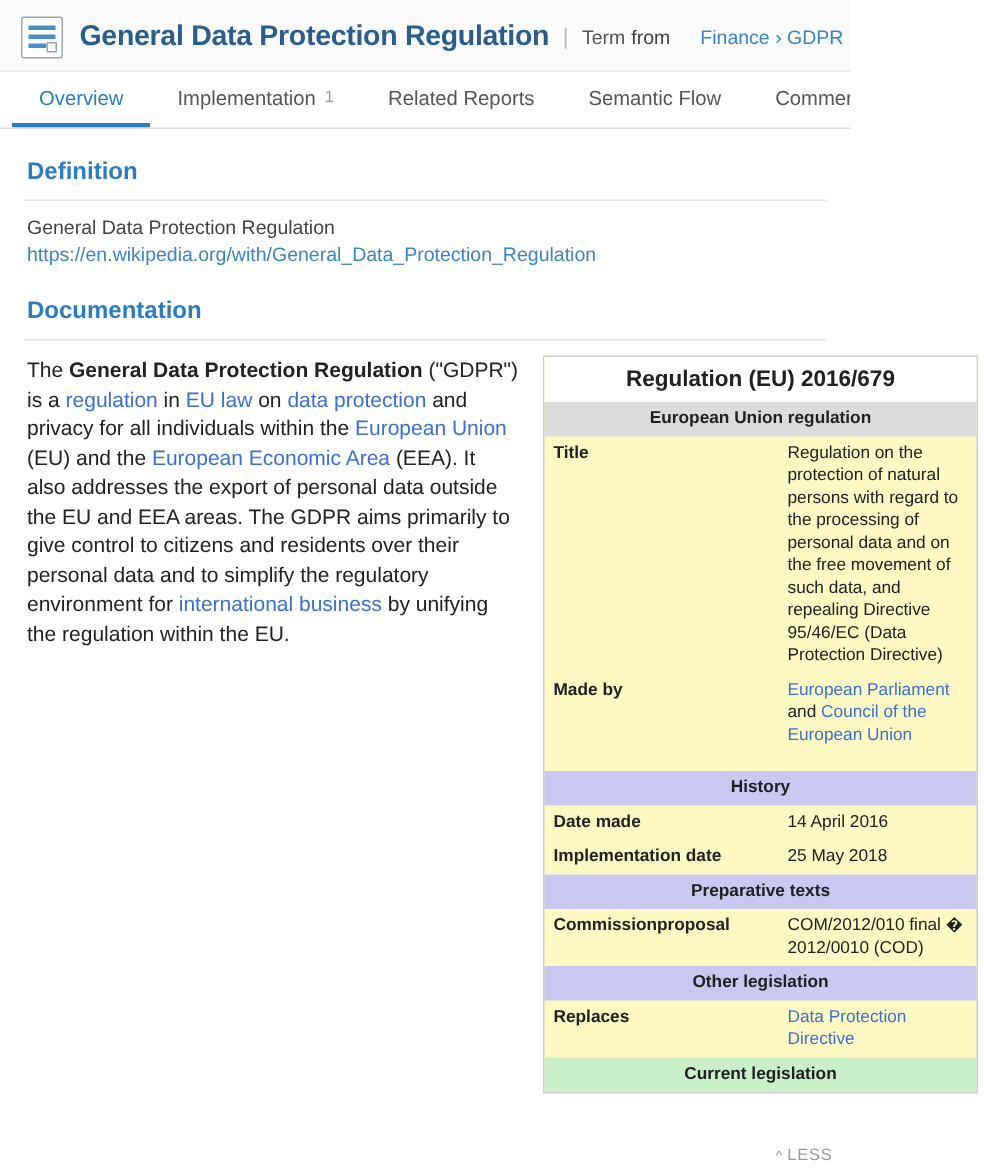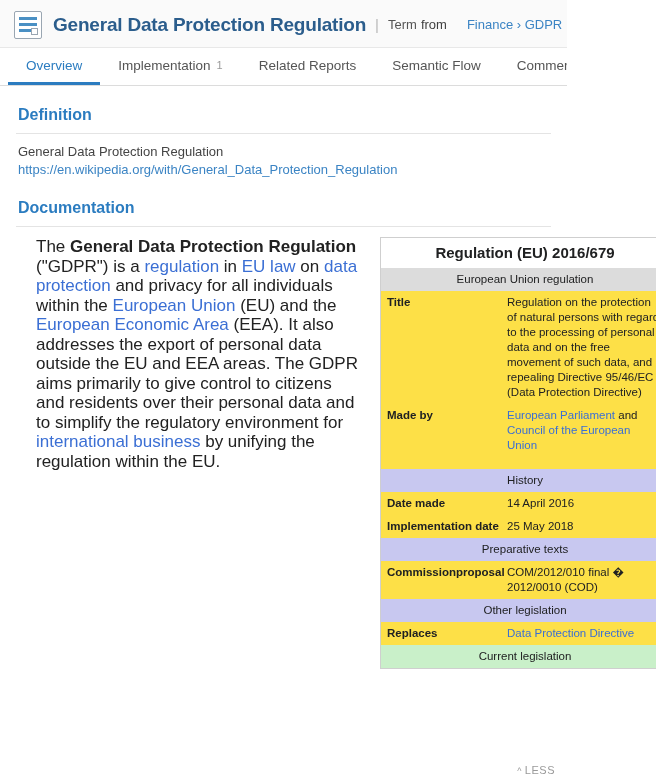--- a/index.html
+++ b/index.html
@@ -139,61 +139,61 @@
 
   
   .doc-wrap {
     display: flex;
     gap: 16px;
     margin-top: 2px;
   }
   .doc-left {
     width: 330px;
     flex: 0 0 330px;
-    font-size: 17px;
+    font-size: 14px;
     line-height: 19.5px;
     color: #222;
     padding-left: 2px;
-    margin-left: 18px;
   }
   .doc-left b { font-weight: bold; }
   a.l { color: #3b6fd4; text-decoration: none; cursor: pointer; }
 
   
   .infobox {
     width: 290px;
     flex: 0 0 290px;
     border: 1px solid #cfcfcf;
-    background: #fde047;
+    background: #fef9c3;
     font-size: 11.5px;
     line-height: 15px;
     color: #202122;
     align-self: flex-start;
   }
   .ib-title {
     text-align: center;
     font-size: 15px;
     font-weight: bold;
     color: #202122;
     padding: 7px 4px 8px 4px;
     background: #ffffff;
     border-bottom: none;
   }
   .ib-band {
     text-align: center;
-    font-weight: normal;
+    font-weight: bold;
     padding: 4px 4px;
     font-size: 11.5px;
   }
   .band-grey { background: #dcdcdc; color: #202122; }
   .band-purple { background: #c8c8f0; color: #202122; }
   .band-green { background: #c9f0c9; color: #202122; }
   .ib-row {
     display: flex;
     padding: 4px 6px;
+    gap: 36px;
   }
   .ib-label {
     width: 120px;
     flex: 0 0 120px;
     font-weight: bold;
     padding-right: 6px;
     color: #202122;
   }
   .ib-val { flex: 1 1 auto; color: #202122; }
   .ib-pad { height: 12px; }

